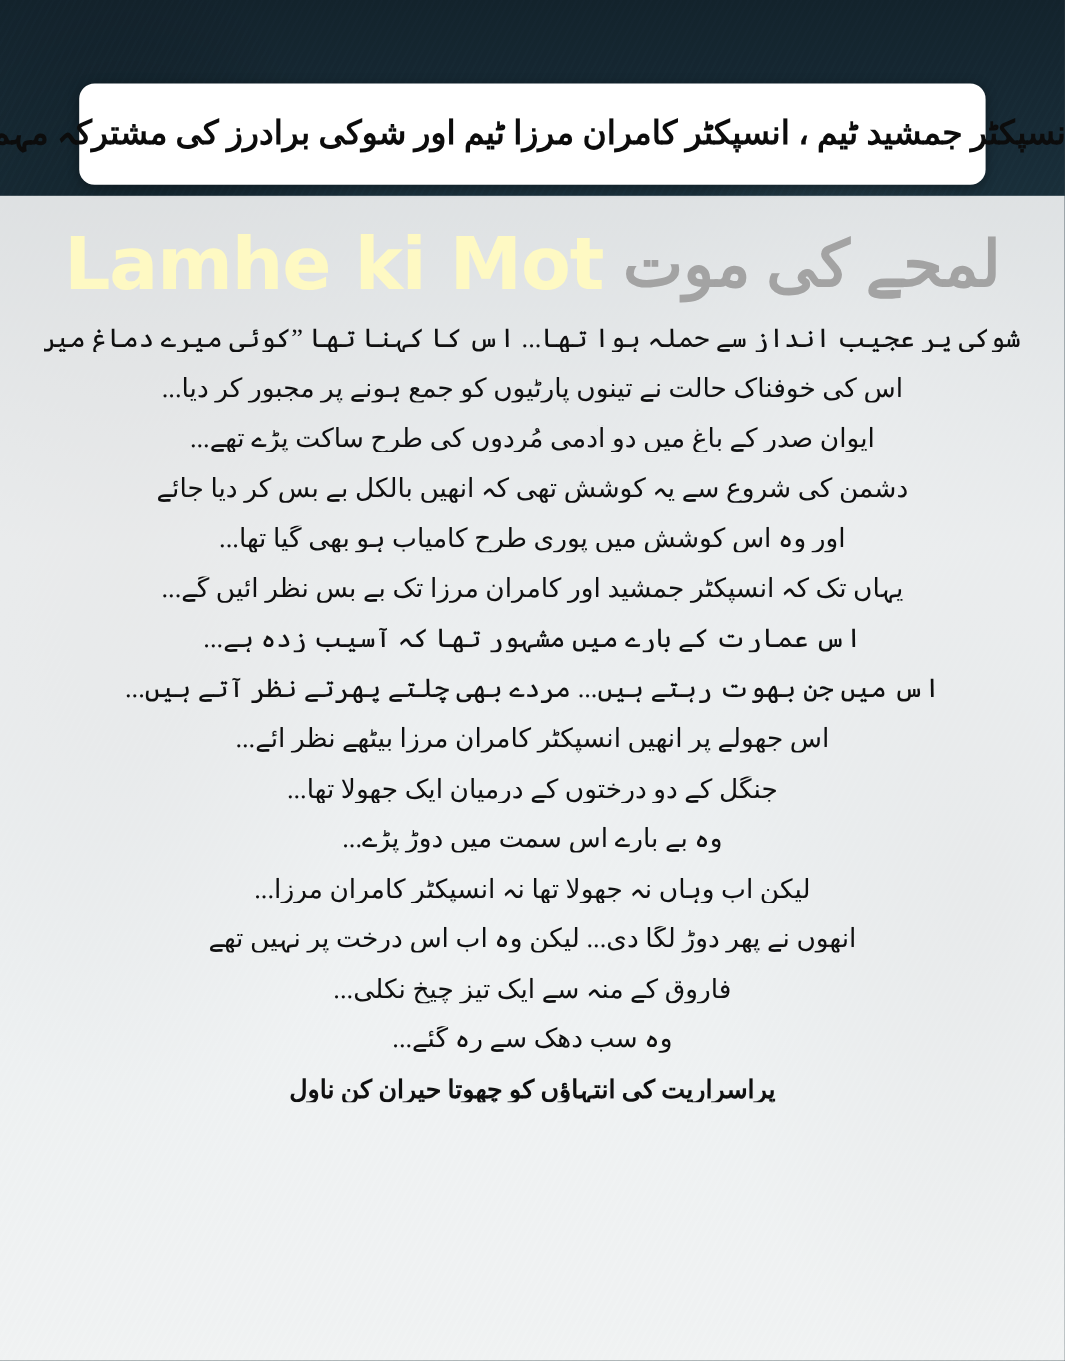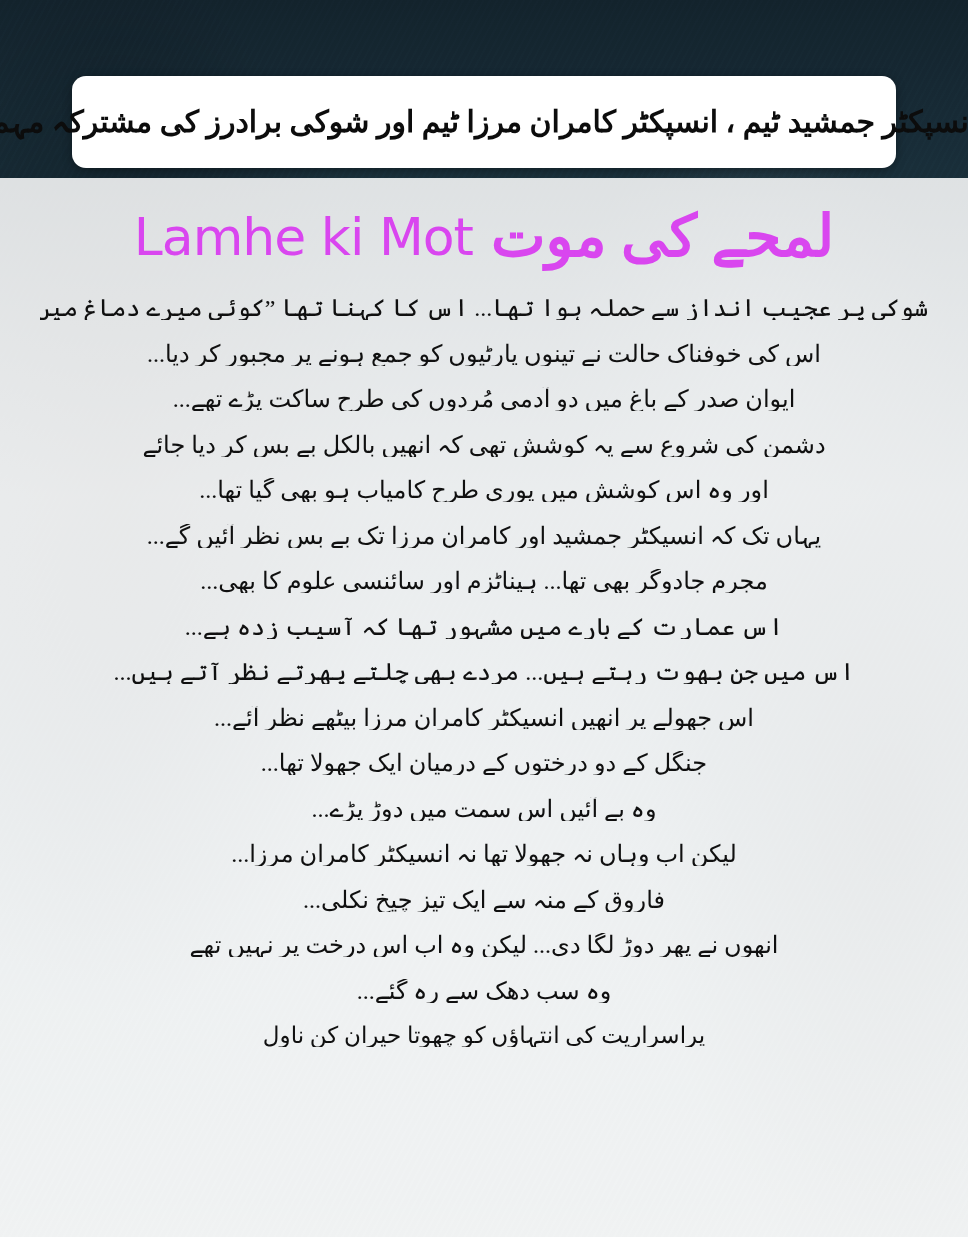--- a/index.html
+++ b/index.html
@@ -89,29 +89,29 @@
     display: flex;
     align-items: center;
     justify-content: center;
     gap: 18px;
     direction: rtl;
   }
   .title-ur {
     font-family: "Liberation Serif", "DejaVu Serif", serif;
     font-size: 58px;
     font-weight: 700;
-    color: #d946ef;
+    color: #a3a3a3;
     line-height: 1;
     direction: rtl;
   }
   .title-en {
     font-family: "DejaVu Sans", sans-serif;
-    font-size: 52px;
-    font-weight: 400;
-    color: #d946ef;
+    font-size: 66px;
+    font-weight: 700;
+    color: #fef9c3;
     line-height: 1;
     letter-spacing: -1px;
     direction: ltr;
   }
 
   
   .body-block {
     position: absolute;
     left: 40px;
     right: 40px;
@@ -126,20 +126,21 @@
     color: #101010;
     line-height: 1.0;
     margin: 0 0 21.5px 0;
     white-space: nowrap;
     overflow: hidden;
     text-overflow: clip;
   }
   .line.last {
     font-size: 23px;
     margin-top: 16px;
+    font-weight: bold;
   }
 </style>
 </head>
 <body>
 
 <div class="page">
 
   <div class="bg-photo"></div>
   <div class="paper-wash"></div>
 
@@ -152,26 +153,25 @@
     <span class="title-en">Lamhe ki Mot</span>
   </div>
 
   <div class="body-block">
     <p class="line">شوکی پر عجیب انداز سے حملہ ہوا تھا... اس کا کہنا تھا ”کوئی میرے دماغ میں بول رہا ہے...“</p>
     <p class="line">اس کی خوفناک حالت نے تینوں پارٹیوں کو جمع ہونے پر مجبور کر دیا...</p>
     <p class="line">ایوانِ صدر کے باغ میں دو آدمی مُردوں کی طرح ساکت پڑے تھے...</p>
     <p class="line">دشمن کی شروع سے یہ کوشش تھی کہ انھیں بالکل بے بس کر دیا جائے</p>
     <p class="line">اور وہ اس کوشش میں پوری طرح کامیاب ہو بھی گیا تھا...</p>
     <p class="line">یہاں تک کہ انسپکٹر جمشید اور کامران مرزا تک بے بس نظر آئیں گے...</p>
-    <p class="line">مجرم جادوگر بھی تھا... ہپناٹزم اور سائنسی علوم کا بھی...</p>
     <p class="line">اس عمارت کے بارے میں مشہور تھا کہ آسیب زدہ ہے...</p>
     <p class="line">اس میں جن بھوت رہتے ہیں... مردے بھی چلتے پھرتے نظر آتے ہیں...</p>
     <p class="line">اس جھولے پر انھیں انسپکٹر کامران مرزا بیٹھے نظر آئے...</p>
     <p class="line">جنگل کے دو درختوں کے درمیان ایک جھولا تھا...</p>
-    <p class="line">وہ بے آئیں اس سمت میں دوڑ پڑے...</p>
+    <p class="line">وہ بے بارے اس سمت میں دوڑ پڑے...</p>
     <p class="line">لیکن اب وہاں نہ جھولا تھا نہ انسپکٹر کامران مرزا...</p>
+    <p class="line">انھوں نے پھر دوڑ لگا دی... لیکن وہ اب اس درخت پر نہیں تھے</p>
     <p class="line">فاروق کے منہ سے ایک تیز چیخ نکلی...</p>
-    <p class="line">انھوں نے پھر دوڑ لگا دی... لیکن وہ اب اس درخت پر نہیں تھے</p>
     <p class="line">وہ سب دھک سے رہ گئے...</p>
     <p class="line last">پراسراریت کی انتہاؤں کو چھوتا حیران کن ناول</p>
   </div>
 
 </div>
 
 </body></html>

